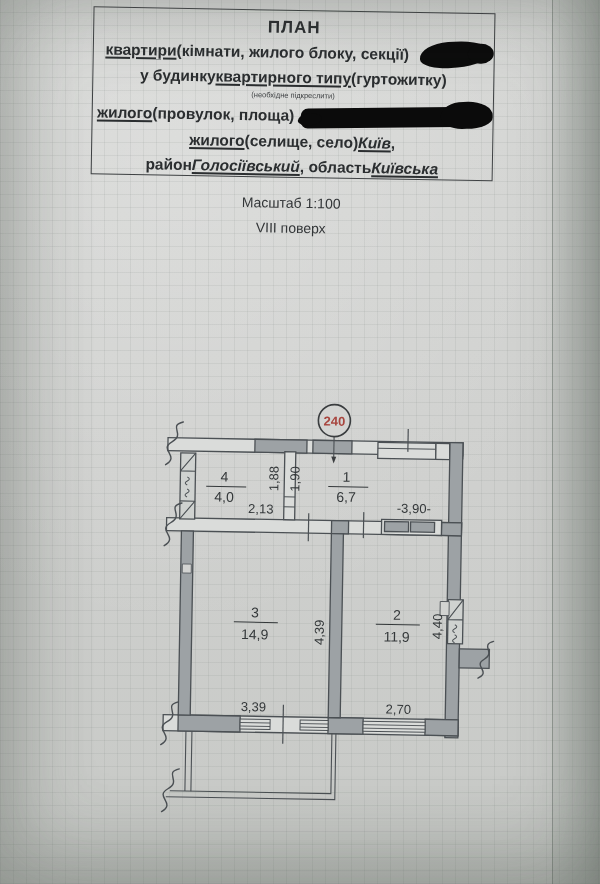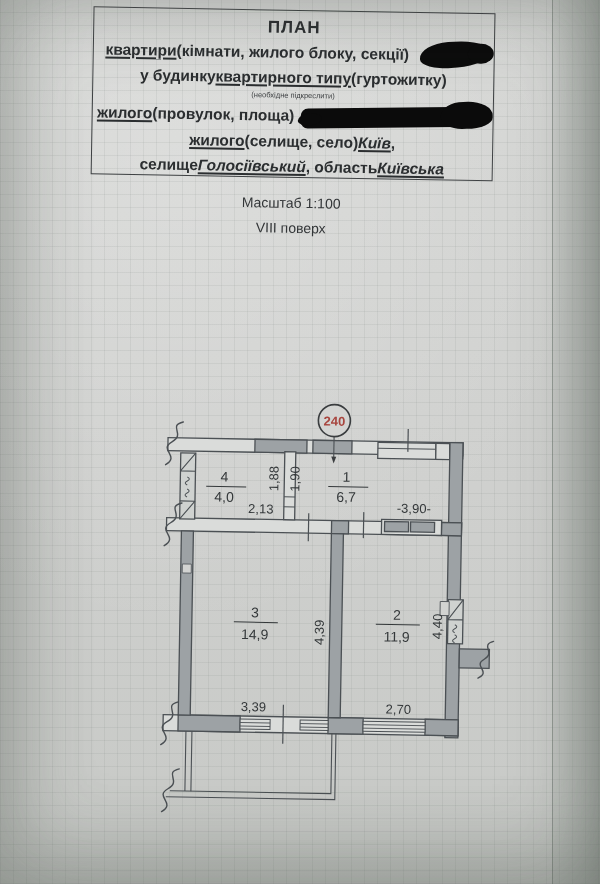--- a/index.html
+++ b/index.html
@@ -88,21 +88,21 @@
         <span> (провулок, площа)</span>
       <span class="blob2"></span>
     </div>
     <div class="hl t6">
       <span class="u">жилого</span>
         <span> (селище, село) </span>
         <span class="ui">Київ</span>
         <span>,</span>
     </div>
     <div class="hl t7">
-      <span>селище </span>
+      <span>район </span>
         <span class="ui">Голосіївський</span>
         <span>, область </span>
         <span class="ui">Київська</span>
     </div>
   </div>
 
   <div class="meta-block">
     <div class="meta-scale">Масштаб 1:100</div>
     <div class="meta-floor">VIII поверх</div>
   </div>

